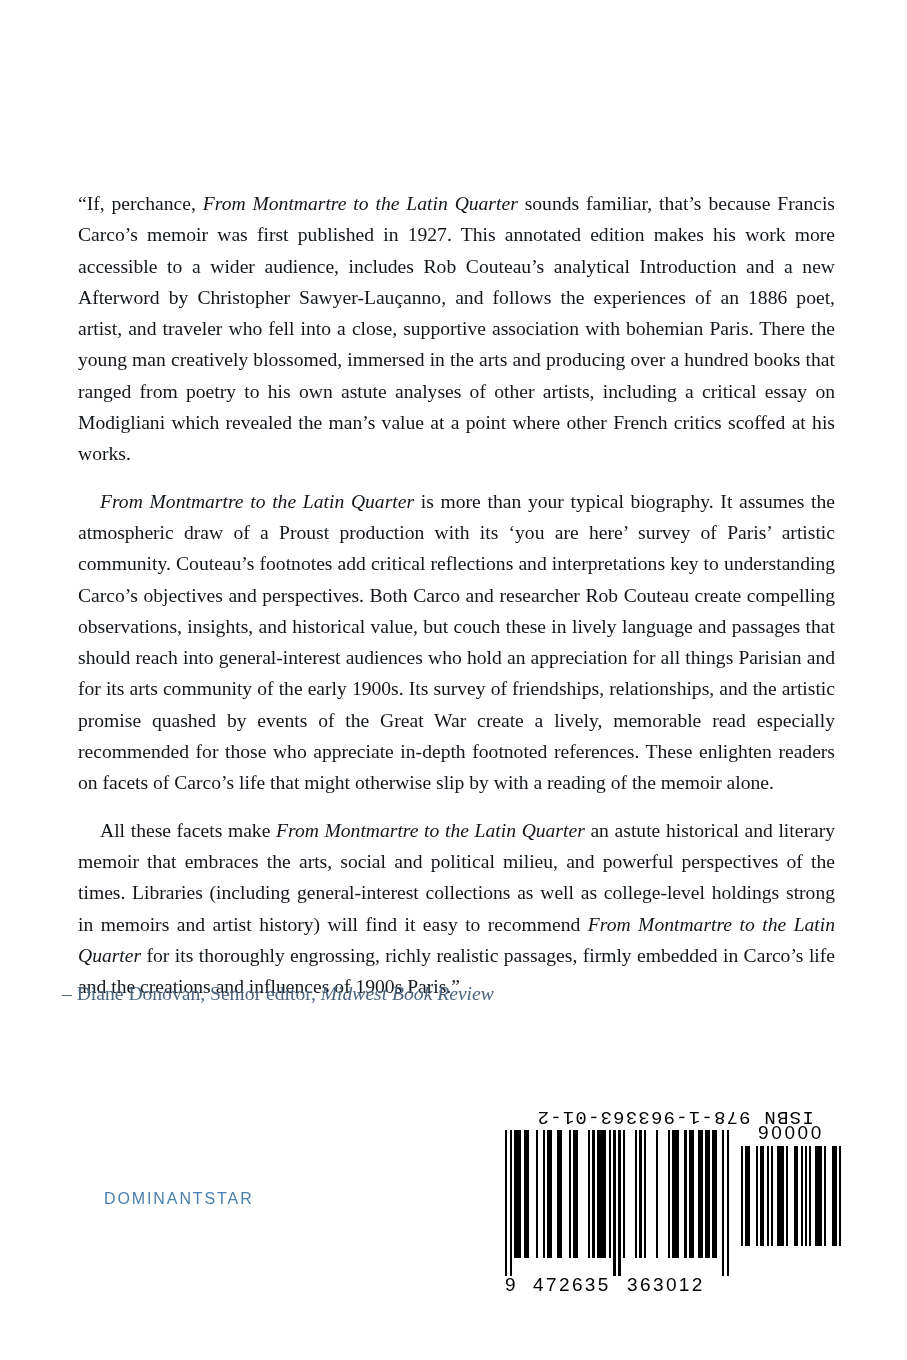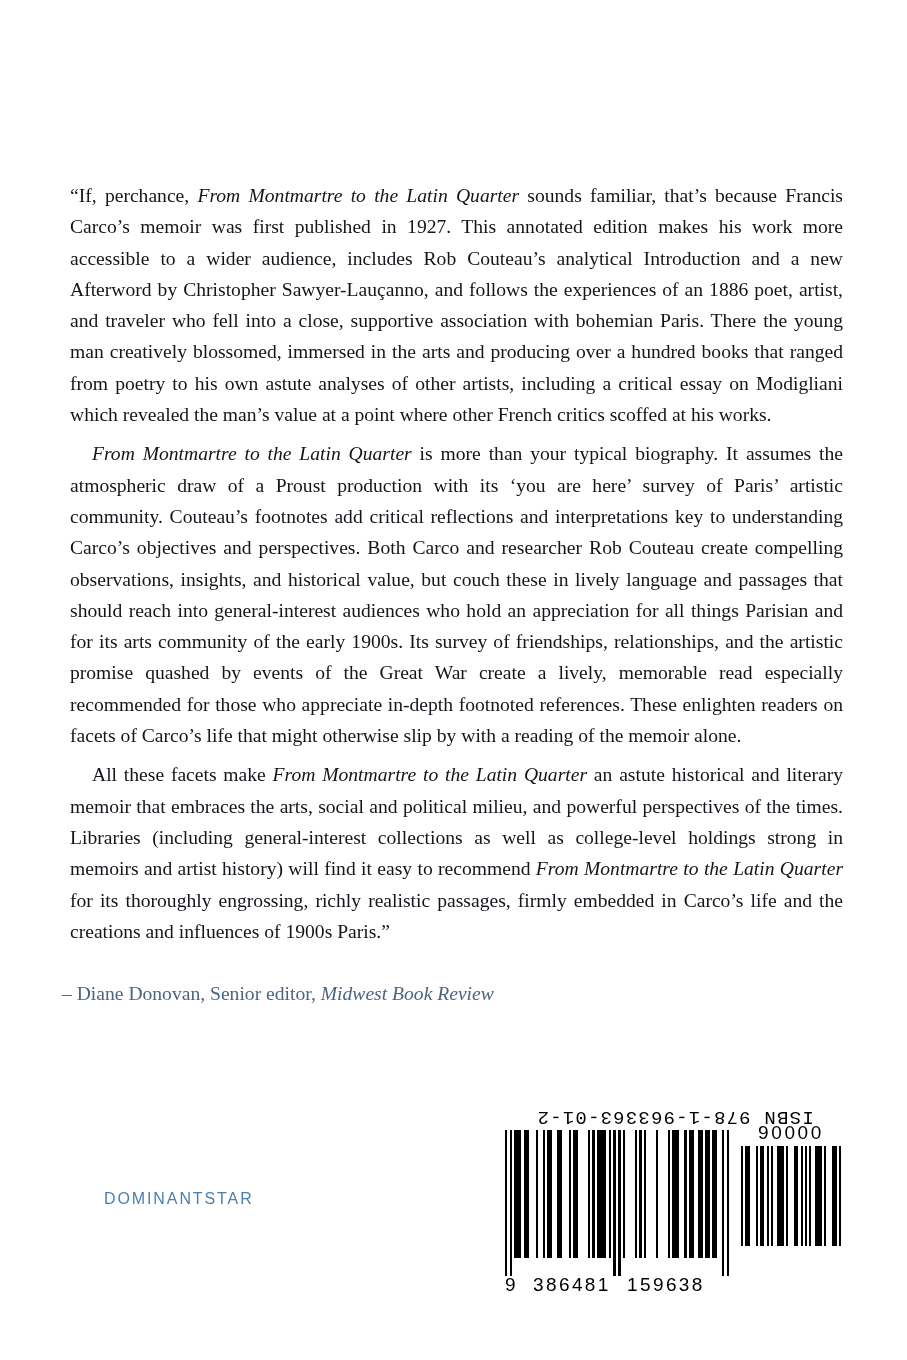--- a/index.html
+++ b/index.html
@@ -23,21 +23,21 @@
 
   
   .blurb {
     position: absolute;
     left: 62px;
     top: 172px;
     width: 789px;
   }
 
   .blurb p {
-    margin: 8px;
+    margin: 16px;
     font-size: 19.6px;
     line-height: 31.3px;
     text-align: justify;
     text-justify: inter-word;
     color: #12161a;
     hyphens: none;
   }
 
   .blurb p.indent {
     text-indent: 22px;
@@ -199,22 +199,22 @@
           <span style="left: 86.3158%; width: 2.10526%; height: 88%;"></span>
           <span style="left: 89.4737%; width: 2.10526%; height: 88%;"></span>
           <span style="left: 92.6316%; width: 2.10526%; height: 88%;"></span>
           <span style="left: 96.8421%; width: 1.05263%; height: 100%;"></span>
           <span style="left: 98.9474%; width: 1.05263%; height: 100%;"></span>
         </div>
     </div>
 
     <div class="ean-digits">
       <span class="d-lead">9</span>
-      <span class="d-left">386481</span>
-      <span class="d-right">159638</span>
+      <span class="d-left">472635</span>
+      <span class="d-right">363012</span>
     </div>
 
     <div class="addon-digits">90000</div>
 
     <div class="ean-addon">
       <div class="bars" id="ean-addon-bars">
           <span style="left: 0%; width: 2.12766%; height: 88%;"></span>
           <span style="left: 4.25532%; width: 4.25532%; height: 88%;"></span>
           <span style="left: 14.8936%; width: 2.12766%; height: 88%;"></span>
           <span style="left: 19.1489%; width: 4.25532%; height: 88%;"></span>

